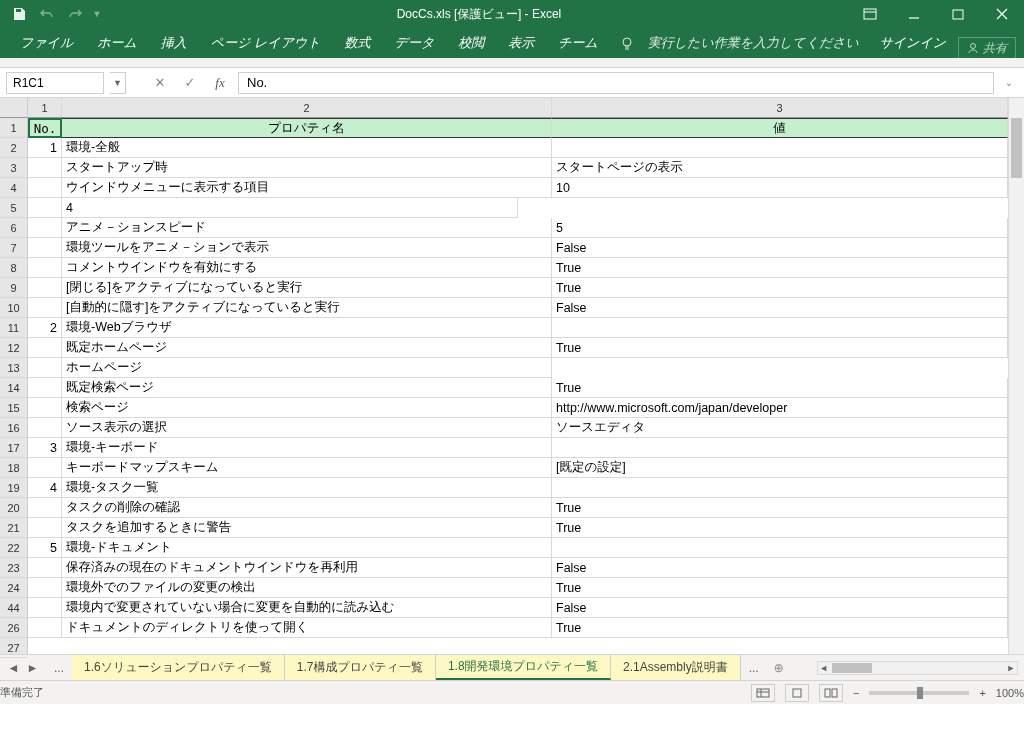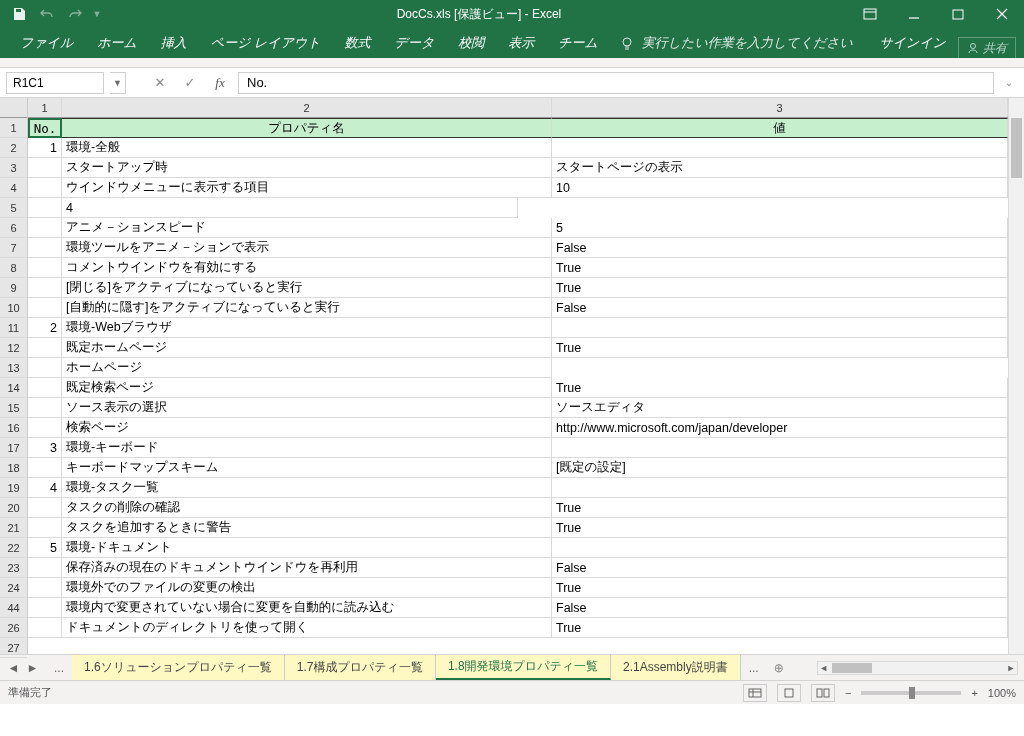--- a/index.html
+++ b/index.html
@@ -6,21 +6,21 @@
 body { background: #fff; overflow: hidden; width: 1024px; height: 736px; }
 .titlebar { background: #217346; height: 28px; display: flex; align-items: center; color: #fff; font-size: 12px; }
 .qat { display: flex; align-items: center; gap: 2px; padding: 0 6px; }
 .qat-btn { width: 26px; height: 24px; display: flex; align-items: center; justify-content: center; color: #fff; opacity: .9; }
 .qat-btn.dim { opacity: .45; }
 .title-center { flex: 1; text-align: center; }
 .win-controls { display: flex; }
 .win-btn { width: 44px; height: 28px; display: flex; align-items: center; justify-content: center; }
 .ribbon-tabs { background: #217346; height: 30px; display: flex; align-items: center; padding: 0 8px; font-size: 13px; color: #fff; font-style: italic; }
 .rtab { padding: 0 12px; height: 30px; display: flex; align-items: center; }
-.tellme { display: flex; align-items: center; gap: 8px; margin-left: 10px; opacity: .85; }
+.tellme { display: flex; align-items: center; gap: 14px; margin-left: 10px; opacity: .85; }
 .ribbon-right { margin-left: auto; display: flex; align-items: center; gap: 12px; }
 .share-btn { border: 1px solid rgba(255,255,255,.4); padding: 2px 8px; display: flex; align-items: center; gap: 4px; opacity: .7; font-size: 12px; margin-top: 10px; }
 .ribbon-body { background: #f3f2f1; height: 10px; border-bottom: 1px solid #d4d4d4; }
 .formula-bar { height: 30px; display: flex; align-items: center; border-bottom: 1px solid #d4d4d4; background: #fff; font-size: 13px; padding: 4px 6px; gap: 6px; }
 .namebox { width: 98px; height: 22px; border: 1px solid #cfcfcf; display: flex; align-items: center; padding: 0 6px; font-size: 12px; }
 .namebox-dd { width: 16px; text-align: center; color: #666; border: 1px solid #cfcfcf; border-left: none; height: 22px; display: flex; align-items: center; justify-content: center; }
 .fb-btn { width: 24px; height: 22px; display: flex; align-items: center; justify-content: center; color: #888; }
 .fx { font-style: italic; font-family: "Times New Roman", serif; color: #555; }
 .formula-input { flex: 1; height: 22px; border: 1px solid #cfcfcf; padding: 0 8px; display: flex; align-items: center; font-size: 13px; }
 .fb-expand { width: 18px; color: #888; text-align: center; }
@@ -43,21 +43,21 @@
 .sheet-tabs { height: 26px; border-top: 1px solid #d4d4d4; display: flex; align-items: center; background: #f3f2f1; font-size: 12px; }
 .st-nav { width: 46px; display: flex; justify-content: space-around; color: #666; padding: 0 4px; }
 .st-ell { padding: 0 8px; color: #666; }
 .stab { padding: 0 12px; height: 25px; display: flex; align-items: center; border-right: 1px solid #ccc; background: #fef9c3; color: #217346; }
 .stab.inactive { color: #444; }
 .stab.active { border-bottom: 2px solid #217346; font-weight: 500; }
 .st-add { width: 24px; text-align: center; color: #888; }
 .hscroll { flex: 1; height: 14px; background: #f1f1f1; margin: 0 6px; position: relative; border: 1px solid #dadada; }
 .hthumb { position: absolute; left: 14px; top: 1px; bottom: 1px; width: 40px; background: #c1c1c1; }
 .harrow { position: absolute; top: 0; bottom: 0; width: 12px; display: flex; align-items: center; justify-content: center; color: #666; font-size: 9px; }
-.statusbar { height: 24px; background: #f3f2f1; border-top: 1px solid #d4d4d4; display: flex; align-items: center; font-size: 11px; color: #555; padding: 0 8px; gap: 44px; }
+.statusbar { height: 24px; background: #f3f2f1; border-top: 1px solid #d4d4d4; display: flex; align-items: center; font-size: 11px; color: #555; padding: 0 0; gap: 44px; }
 .sb-right { margin-left: auto; display: flex; align-items: center; gap: 10px; }
 .view-btn { width: 24px; height: 18px; border: 1px solid #ccc; display: flex; align-items: center; justify-content: center; font-size: 10px; color: #666; }
 .zoom-slider { width: 100px; height: 4px; background: #ccc; position: relative; }
 .zoom-handle { position: absolute; left: 48px; top: -4px; width: 6px; height: 12px; background: #888; }
 svg { display: block; }
 </style>
 </head>
 <body>
 
 <div class="titlebar">
@@ -250,27 +250,27 @@
           <div class="cell c1 num"></div>
           <div class="cell c2">ホームページ</div>
         </div>
         <div class="row">
           <div class="cell c1 num"></div>
           <div class="cell c2">既定検索ページ</div>
           <div class="cell c3">True</div>
         </div>
         <div class="row">
           <div class="cell c1 num"></div>
+          <div class="cell c2">検索ページ</div>
+          <div class="cell c3">http://www.microsoft.com/japan/developer</div>
+        </div>
+        <div class="row">
+          <div class="cell c1 num"></div>
           <div class="cell c2">ソース表示の選択</div>
           <div class="cell c3">ソースエディタ</div>
-        </div>
-        <div class="row">
-          <div class="cell c1 num"></div>
-          <div class="cell c2">検索ページ</div>
-          <div class="cell c3">http://www.microsoft.com/japan/developer</div>
         </div>
         <div class="row">
           <div class="cell c1 num">3</div>
           <div class="cell c2">環境-キーボード</div>
           <div class="cell c3"></div>
         </div>
         <div class="row">
           <div class="cell c1 num"></div>
           <div class="cell c2">キーボードマップスキーム</div>
           <div class="cell c3">[既定の設定]</div>

